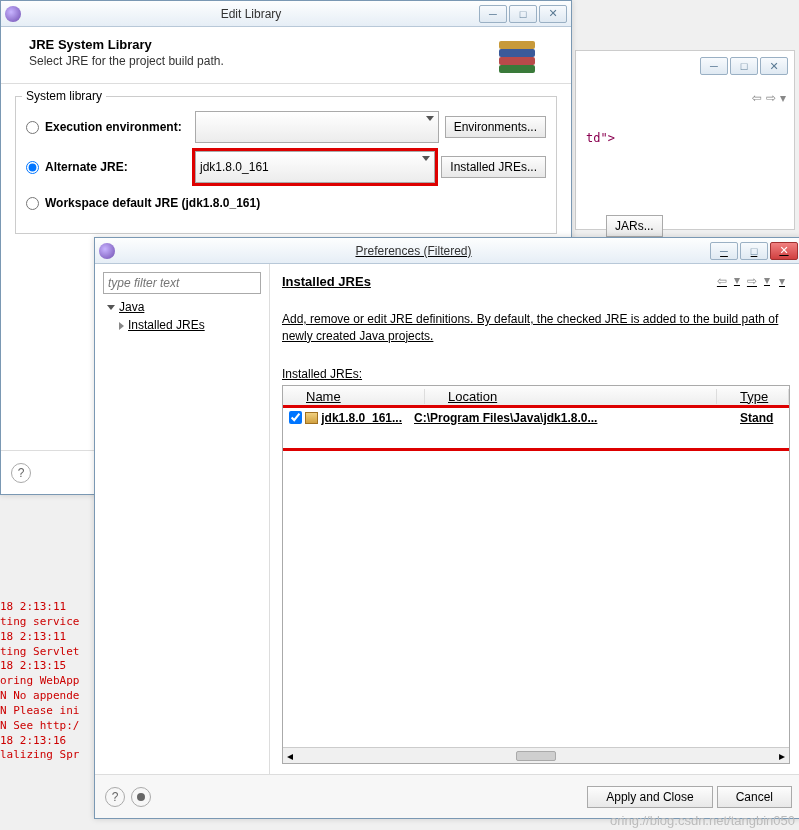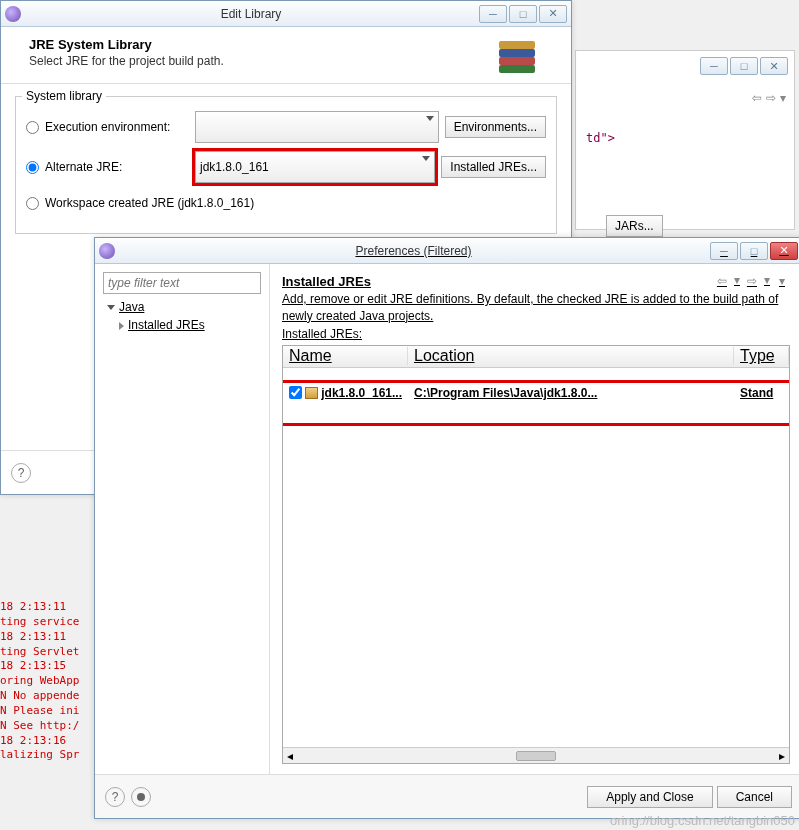--- a/index.html
+++ b/index.html
@@ -23,21 +23,21 @@
 .b1 { bottom: 0; background: #3a7a3a; }
 .b2 { bottom: 8px; background: #b84a4a; }
 .b3 { bottom: 16px; background: #3a5a9a; }
 .b4 { bottom: 24px; background: #c89a3a; }
 
 #editlib .content { padding: 12px 14px; }
 .groupbox { border: 1px solid #ccc; padding: 14px 10px 10px; position: relative; }
 .groupbox > legend { position: absolute; top: -8px; left: 6px; background: #fff; padding: 0 4px; font-size: 12px; }
 .optrow { display: flex; align-items: center; margin-bottom: 8px; min-height: 24px; }
 .optrow input[type=radio] { margin-right: 6px; }
-.optrow label { width: 150px; }
+.optrow label { width: 150px; font-weight: bold; }
 .combo { flex: 1; height: 32px; border: 1px solid #aaa; background: linear-gradient(#fff,#ececec); display: flex; align-items: center; padding: 0 4px; margin-right: 6px; position: relative; }
 .combo .arrow { position: absolute; right: 4px; top: 4px; border-left: 4px solid transparent; border-right: 4px solid transparent; border-top: 5px solid #555; }
 .btn { height: 22px; padding: 0 8px; border: 1px solid #aaa; background: linear-gradient(#fdfdfd,#e8e8e8); cursor: pointer; }
 .redbox { outline: 3px solid #d00; outline-offset: 0px; }
 
 #editlib .footer { position: absolute; bottom: 0; left: 0; right: 0; height: 44px; border-top: 1px solid #ddd; display: flex; align-items: center; padding: 0 10px; }
 .help { width: 20px; height: 20px; border: 1px solid #aaa; border-radius: 50%; display: flex; align-items: center; justify-content: center; color: #666; }
 
 
 #prefs { left: 94px; top: 237px; width: 709px; height: 582px; text-decoration: underline; }
@@ -46,26 +46,26 @@
 .filter { width: 100%; height: 22px; border: 1px solid #aaa; padding: 0 4px; color: #888; font-style: italic; }
 .tree { margin-top: 4px; }
 .tree .node { padding: 2px 0 2px 4px; }
 .tree .arrow-t { display: inline-block; width: 0; height: 0; border-left: 4px solid transparent; border-right: 4px solid transparent; border-top: 5px solid #555; margin-right: 4px; vertical-align: middle; }
 .tree .arrow-r { display: inline-block; width: 0; height: 0; border-top: 4px solid transparent; border-bottom: 4px solid transparent; border-left: 5px solid #888; margin-right: 4px; margin-left: 12px; vertical-align: middle; }
 
 #prefs .right { flex: 1; padding: 10px 12px; display: flex; flex-direction: column; }
 #prefs .right h2 { font-size: 13px; font-weight: bold; }
 .toolrow { display: flex; justify-content: flex-end; gap: 4px; margin-top: -16px; color: #888; }
 .navarrow { width: 16px; height: 16px; display: flex; align-items: center; justify-content: center; }
-#prefs .desc { margin: 2px 0; line-height: 1.4; }
+#prefs .desc { margin: 22px 0; line-height: 1.4; }
 .tablewrap { display: flex; gap: 8px; flex: 1; }
 .tablearea { flex: 1; display: flex; flex-direction: column; }
 .tbl { border: 1px solid #aaa; flex: 1; overflow: hidden; position: relative; background: #fff; }
 .thead { display: flex; background: linear-gradient(#fdfdfd,#ececec); border-bottom: 1px solid #ccc; height: 22px; align-items: center; }
-.th { padding: 0 6px; border-right: 1px solid #ddd; font-size: 16px; }
+.th { padding: 0 6px; border-right: 1px solid #ddd; font-size: 13px; margin-left: 17px; }
 .th.name { width: 125px; }
 .th.loc { flex: 1; }
 .th.typ { width: 55px; }
 .trow { display: flex; height: 20px; align-items: center; }
 .trow .td { padding: 0 6px; font-weight: bold; overflow: hidden; white-space: nowrap; text-overflow: ellipsis; }
 .trow .name { width: 125px; display: flex; align-items: center; gap: 3px; }
 .trow .loc { flex: 1; }
 .trow .typ { width: 55px; }
 .jre-icon { width: 14px; height: 12px; background: linear-gradient(#f0d080,#d0a040); border: 1px solid #a07020; }
 .hscroll { height: 16px; background: #f0f0f0; border-top: 1px solid #ccc; position: absolute; bottom: 0; left: 0; right: 0; display: flex; align-items: center; justify-content: center; }
@@ -149,21 +149,21 @@
         <input type="radio" name="jre" checked="" style="">
         <label>Alternate JRE:</label>
         <div class="combo redbox">
             <span>jdk1.8.0_161</span>
             <span class="arrow"></span>
           </div>
         <button class="btn">Installed JREs...</button>
       </div>
       <div class="optrow">
         <input type="radio" name="jre" style="">
-        <label style="width:auto">Workspace created JRE (jdk1.8.0_161)</label>
+        <label style="width:auto">Workspace default JRE (jdk1.8.0_161)</label>
       </div>
     </div>
   </div>
   <div class="footer">
     <div class="help">?</div>
   </div>
 </div>
 
 <div id="prefs" class="window">
   <div class="titlebar">
@@ -195,21 +195,21 @@
       <div class="desc">Add, remove or edit JRE definitions. By default, the checked JRE is added to the build path of newly created Java projects.</div>
       <div style="margin-bottom:4px;">Installed JREs:</div>
       <div class="tablewrap">
         <div class="tablearea">
           <div class="tbl">
             <div class="thead">
               <div class="th name">Name</div>
               <div class="th loc">Location</div>
               <div class="th typ">Type</div>
             </div>
-            <div class="redbox" style="padding-bottom:20px;margin-top:15px;">
+            <div class="redbox" style="padding-bottom:20px;">
               <div class="trow">
                 <div class="td name">
                     <input type="checkbox" checked="" style="">
                     <span class="jre-icon"></span>
                     <span>jdk1.8.0_161...</span>
                   </div>
                 <div class="td loc">C:\Program Files\Java\jdk1.8.0...</div>
                 <div class="td typ">Stand</div>
               </div>
             </div>

